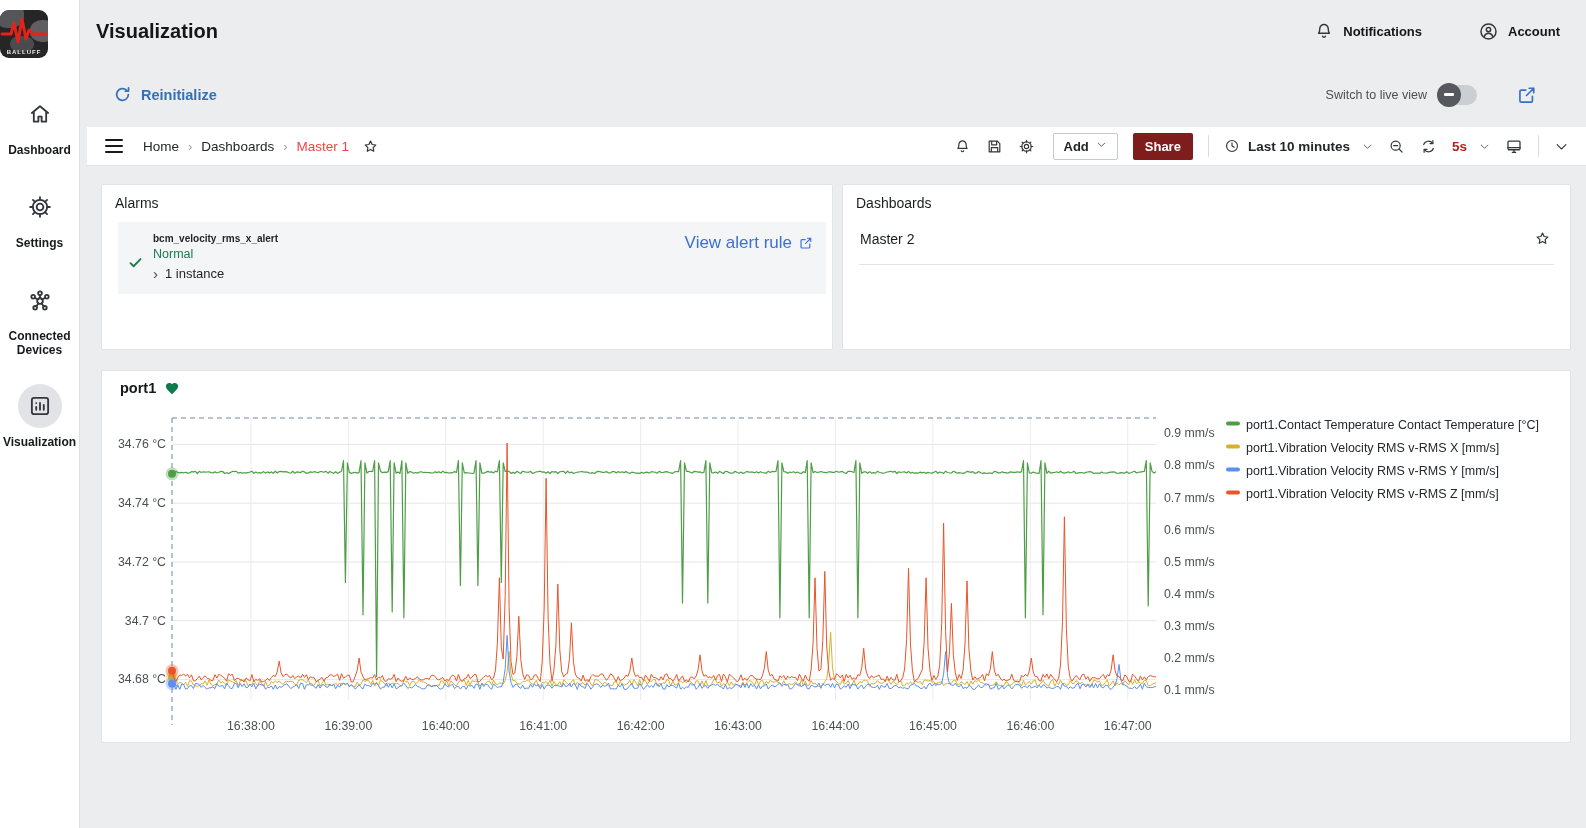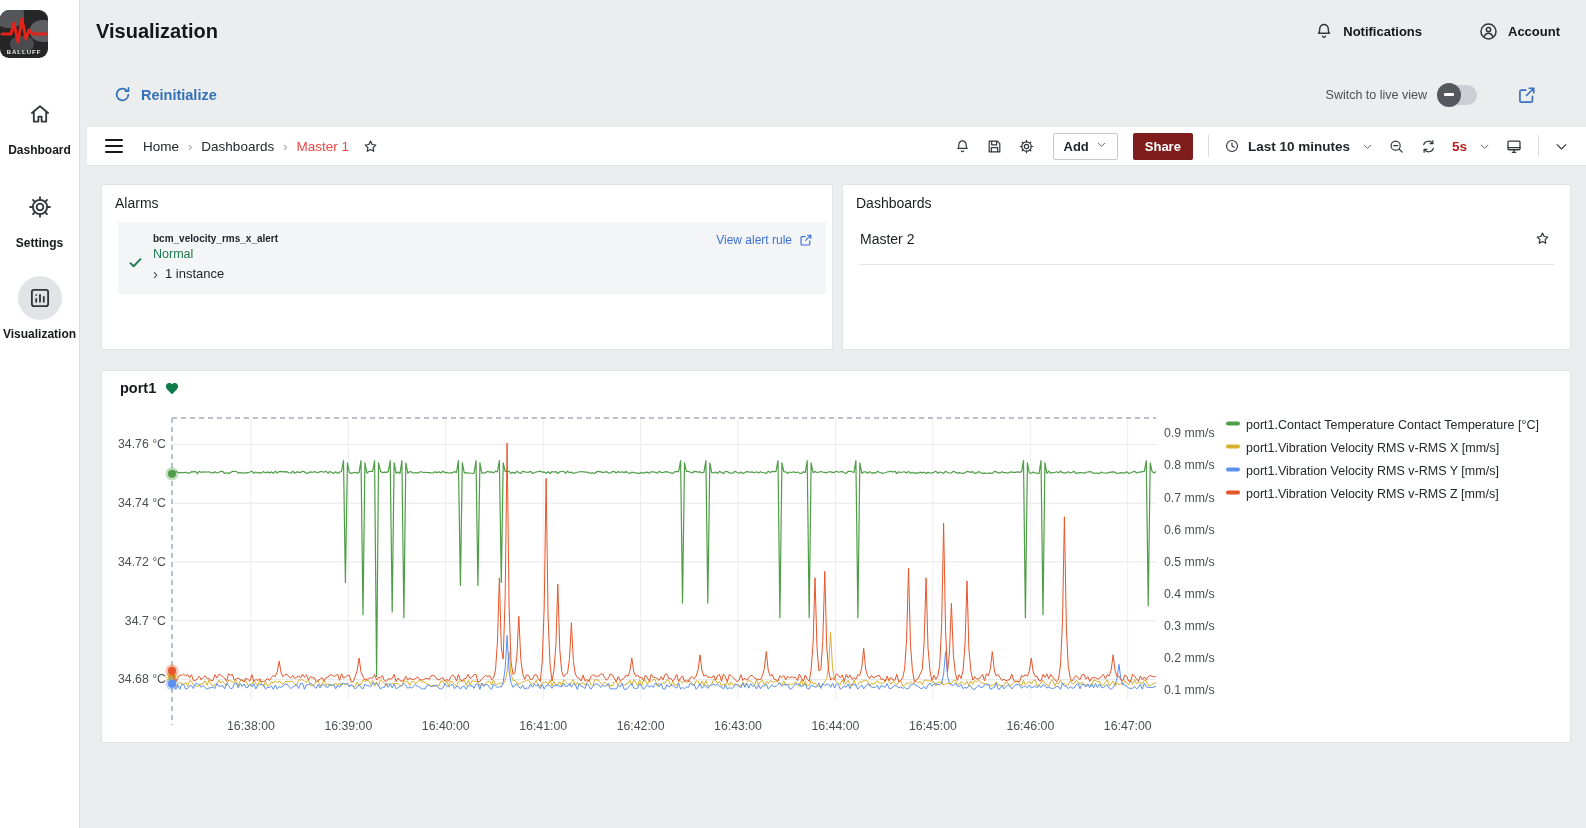--- a/index.html
+++ b/index.html
@@ -58,21 +58,21 @@
   .panel { background:#fff; border:1px solid #e2e3e5; border-radius:2px; }
   .alarms-panel { width:732px; height:166px; }
   .dash-panel { flex:1; height:166px; }
   .panel-title { font-size:14px; font-weight:400; color:#1b1e21; padding:10px 12px 0 13px; }
   .alert-row { margin:11px 6px 0 16px; background:#f4f5f6; position:relative; padding:11px 12px 13px 35px; }
   .alert-check { position:absolute; left:10px; top:33px; }
   .alert-name { font-size:10px; font-weight:700; color:#22262b; }
   .alert-state { font-size:12.5px; color:#1f7a4d; margin-top:3px; }
   .alert-inst { font-size:13px; color:#22262b; margin-top:5px; display:flex; align-items:center; gap:7px; cursor:pointer; }
   .alert-inst .chev { color:#44484d; font-size:15px; line-height:10px; }
-  .alert-link { position:absolute; right:13px; top:11px; display:flex; align-items:center; gap:7px; color:#3c6fd9; font-size:12px; cursor:pointer; }
+  .alert-link { position:absolute; right:13px; top:11px; display:flex; align-items:center; gap:7px; color:#3c6fd9; font-size:17px; cursor:pointer; }
   .dash-row { margin:19px 16px 0 16px; border-bottom:1px solid #e4e5e7; padding:0 3px 17px 1px; display:flex; align-items:center; justify-content:space-between; cursor:pointer; }
   .dash-name { font-size:14px; color:#1b1e21; }
   .chart-panel { margin-top:20px; height:373px; position:relative; width:1470px; }
   .chart-header { position:absolute; top:9px; left:18px; display:flex; align-items:center; gap:8px; z-index:2; }
   .chart-title { font-size:14.5px; font-weight:700; color:#17191c; }
   #chartmount { position:absolute; inset:0; }
 </style>
 </head>
 <body>
 
@@ -100,20 +100,34 @@
     <span class="icon-wrap">
       <svg class="ic" width="26" height="26" viewBox="0 0 24 24">
         <circle cx="12" cy="12" r="3.1"></circle>
           <circle cx="12" cy="12" r="6.6"></circle>
         <path d="M12 5.4V2.9 M12 21.1v-2.5 M5.4 12H2.9 M21.1 12h-2.5 M7.3 7.3 5.5 5.5 M18.5 18.5l-1.8-1.8 M16.7 7.3l1.8-1.8 M5.5 18.5l1.8-1.8"></path>
       </svg>
     </span>
     <span class="nav-label">Settings</span>
   </div>
 
+  <div class="nav-item" style="margin-top:28px;">
+    <span class="icon-wrap">
+      <svg class="ic" width="26" height="26" viewBox="0 0 24 24">
+        <circle cx="12" cy="13" r="2.6"></circle>
+        <path d="M12 10.4V7.6 M9.9 11.5 7.2 9.9 M14.1 11.5l2.7-1.6 M10.6 15.2l-2 2.5 M13.4 15.2l2 2.5"></path>
+        <circle cx="12" cy="5.8" r="1.7"></circle>
+          <circle cx="5.7" cy="9" r="1.7"></circle>
+          <circle cx="18.3" cy="9" r="1.7"></circle>
+        <circle cx="7.5" cy="19.2" r="1.7"></circle>
+          <circle cx="16.5" cy="19.2" r="1.7"></circle>
+      </svg>
+    </span>
+    <span class="nav-label">Connected Devices</span>
+  </div>
 
   <div class="nav-item" style="margin-top:26px;">
     <span class="icon-wrap active">
       <svg class="ic" width="26" height="26" viewBox="0 0 24 24">
         <rect x="4.5" y="4.5" width="15" height="15" rx="2"></rect>
         <path d="M8.5 15.5v-2.6 M12 15.5V9.2 M15.5 15.5v-4.6 M8.5 9.3v.01"></path>
       </svg>
     </span>
     <span class="nav-label">Visualization</span>
   </div>

